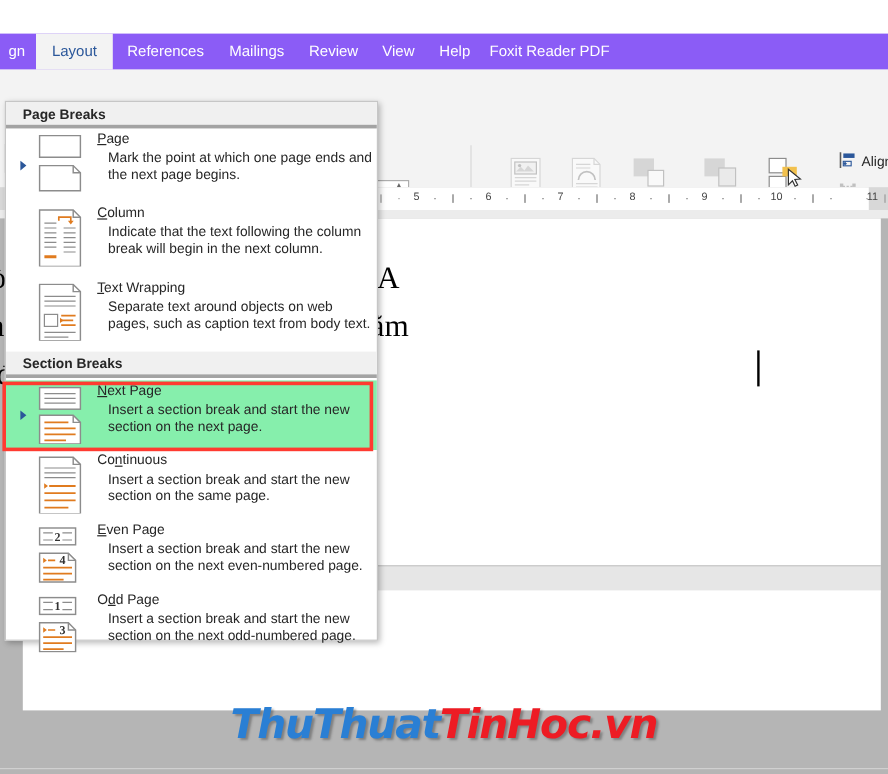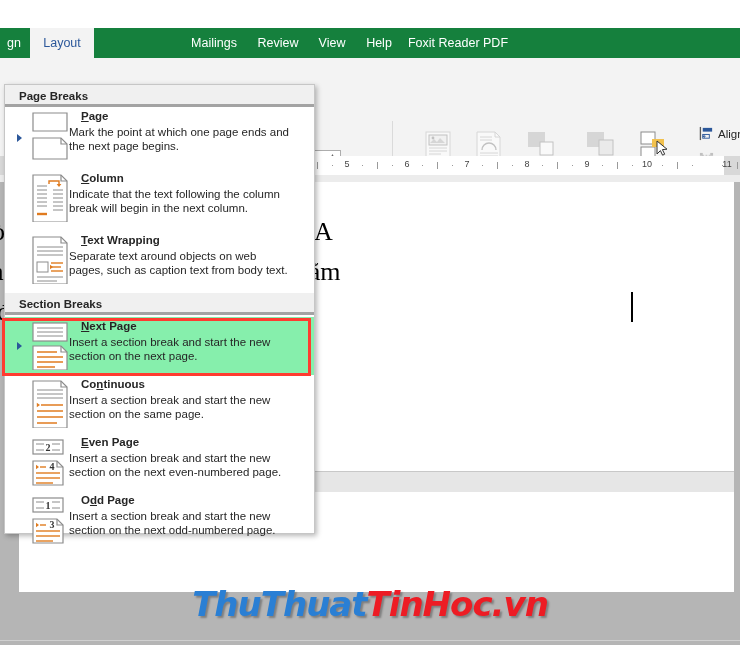--- a/index.html
+++ b/index.html
@@ -17,21 +17,21 @@
     background:#2b579a;
   }
   .title-text{
     position:absolute;right:4px;top:6px;
     color:#ffffff;font-size:11.5px;white-space:nowrap;
   }
 
   
   .tabstrip{
     position:absolute;left:0;top:28px;width:740px;height:30px;
-    background:#15803d;
+    background:#8b5cf6;
   }
   .tab{
     position:absolute;top:0;height:30px;line-height:30px;
     color:#ffffff;font-size:12.5px;white-space:nowrap;
     text-align:center;cursor:default;
   }
   .tab.active{
     background:#f3f3f3;color:#2b579a;text-align:center;
   }
   .tellme{
@@ -151,25 +151,25 @@
     font-size:11.5px;font-weight:bold;color:#262626;
     line-height:22px;padding-left:14px;box-sizing:border-box;
   }
   .menu-item{
     position:absolute;left:0;width:309px;
   }
   .menu-item.selected{background:#86efac;}
   .mi-icon{position:absolute;left:22px;top:5px;width:46px;}
   .mi-title{
     position:absolute;left:76px;top:3px;font-size:11.5px;color:#262626;
-    font-weight:bold;white-space:nowrap;
+    font-weight:normal;white-space:nowrap;
   }
   .mi-title u{text-decoration:underline;}
   .mi-desc{
-    position:absolute;left:64px;top:18px;width:222px;
+    position:absolute;left:85px;top:18px;width:222px;
     font-size:11.5px;color:#262626;line-height:14px;
   }
   .mi-arrow{
     position:absolute;left:12px;width:0;height:0;
     border-left:5px solid #2b579a;
     border-top:4px solid transparent;border-bottom:4px solid transparent;
   }
 
   
   .redbox{
@@ -197,20 +197,21 @@
 </style>
 </head>
 <body>
 
 <div id="app">
 
 
   <div class="tabstrip" id="tabstrip">
       <div class="tab" style="left: 0px; width: 28px;">gn</div>
       <div class="tab active" style="left: 30px; width: 64px;">Layout</div>
+      <div class="tab" style="left: 98px; width: 80px;">References</div>
       <div class="tab" style="left: 182px; width: 64px;">Mailings</div>
       <div class="tab" style="left: 250px; width: 56px;">Review</div>
       <div class="tab" style="left: 310px; width: 44px;">View</div>
       <div class="tab" style="left: 358px; width: 42px;">Help</div>
       <div class="tab" style="left: 404px; width: 108px;">Foxit Reader PDF</div>
     </div>
 
   <svg class="bulb" viewBox="0 0 16 18">
     <path d="M8 1.5 C5.3 1.5 3.6 3.4 3.6 5.6 C3.6 7.3 4.8 8.4 5.4 9.4 L5.4 11.4 L10.6 11.4 L10.6 9.4 C11.2 8.4 12.4 7.3 12.4 5.6 C12.4 3.4 10.7 1.5 8 1.5 Z" fill="none" stroke="#ffffff" stroke-width="1.1"></path>
     <line x1="5.8" y1="13.2" x2="10.2" y2="13.2" stroke="#ffffff" stroke-width="1.1"></line>

